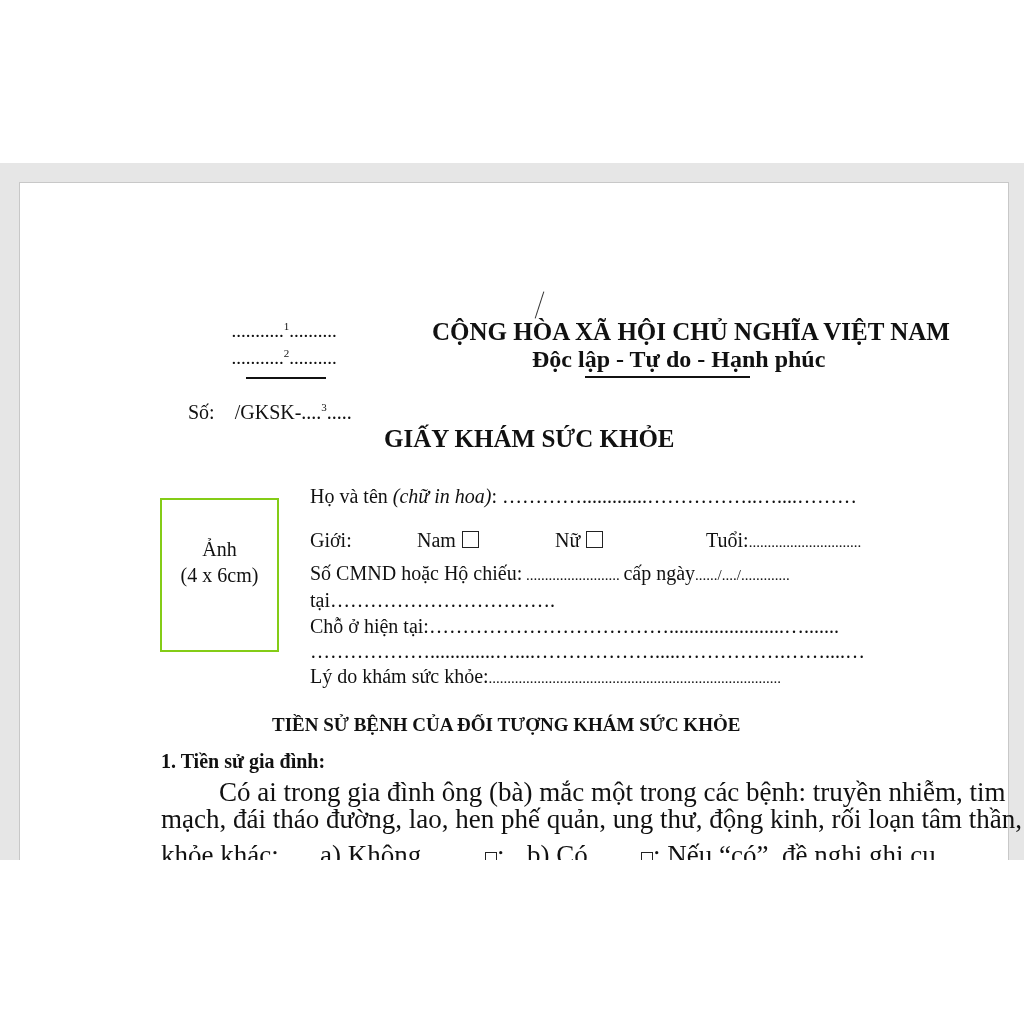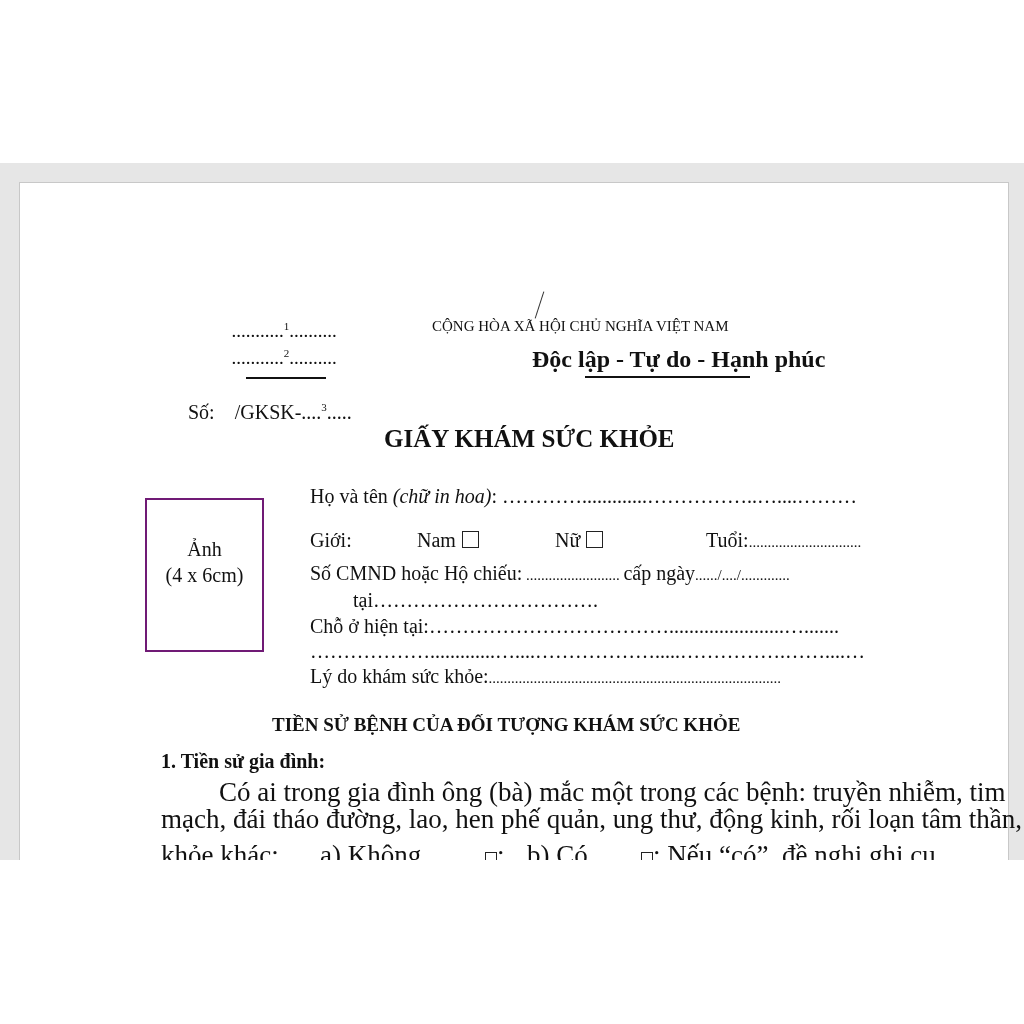--- a/index.html
+++ b/index.html
@@ -6,26 +6,26 @@
   body { width:1024px; height:1024px; background:#ffffff; position:relative; overflow:hidden;
          font-family:"Liberation Serif", "DejaVu Serif", serif; color:#111; }
   .frame { position:absolute; left:0; top:163px; width:1024px; height:697px; background:#e6e6e6; }
   .page { position:absolute; left:19px; top:182px; width:990px; height:678px; background:#fff;
           border-left:1px solid #c8c8c8; border-top:1px solid #c8c8c8; border-right:1px solid #c8c8c8; box-sizing:border-box; }
   .abs { position:absolute; white-space:nowrap; }
   .slash { position:absolute; left:539px; top:291px; width:1px; height:28px; background:#333; transform:rotate(18deg); }
   .org { font-size:19px; text-align:center; width:200px; }
   .org sup { font-size:11px; }
   .rule { position:absolute; height:1.5px; background:#111; }
-  .nation { font-size:15px; font-weight:normal; }
+  .nation { font-size:25px; font-weight:bold; }
   .motto { font-size:24px; font-weight:bold; }
   .so { font-size:20px; }
   .so sup { font-size:11px; }
   .title { font-size:25px; font-weight:bold;text-align:right; }
-  .photo { position:absolute; left:145px; top:498px; width:119px; height:154px; border:2px solid #701a75; box-sizing:border-box;
+  .photo { position:absolute; left:160px; top:498px; width:119px; height:154px; border:2px solid #84cc16; box-sizing:border-box;
            text-align:center; font-size:20px; line-height:26px; padding-top:36px; }
   .line { font-size:20px; }
   .box { display:inline-block; width:17px; height:17px; border:1.5px solid #222; vertical-align:-1px; margin-left:6px; box-sizing:border-box; }
   .sbox { display:inline-block; width:12px; height:12px; border:1.3px solid #222; box-sizing:border-box; vertical-align:0px; }
   .section { font-size:19px; font-weight:bold; }
   .h1 { font-size:20px; font-weight:bold; }
   .para { font-size:27px; }
 </style>
 </head>
 <body>
@@ -72,21 +72,21 @@
   <span>Nữ</span><span class="box"></span>
 </div>
 <div class="abs line" style="left:706px;top:529px;">
   <span>Tuổi:</span><span style="font-size:15px">..............................</span>
 </div>
 
 <div class="abs line" style="left:310px;top:562px;">
   <span>Số CMND hoặc Hộ chiếu:</span><span style="font-size:15px"> ......................... </span><span>cấp ngày</span><span style="font-size:15px">....../..../.............</span>
 </div>
 
-<div class="abs line" style="left:310px;top:589px;margin-left:43px;">
+<div class="abs line" style="left:310px;top:589px;">
   <span>tại</span><span>…………………………….</span>
 </div>
 
 <div class="abs line" style="left:310px;top:615px;">
   <span>Chỗ ở hiện tại:</span><span>……………………………….......................….......</span>
 </div>
 <div class="abs line" style="left:310px;top:640px;">……………….............…....……………….....…………….……....…</div>
 
 <div class="abs line" style="left:310px;top:665px;">
   <span>Lý do khám sức khỏe:</span><span style="font-size:15px">..............................................................................</span>

